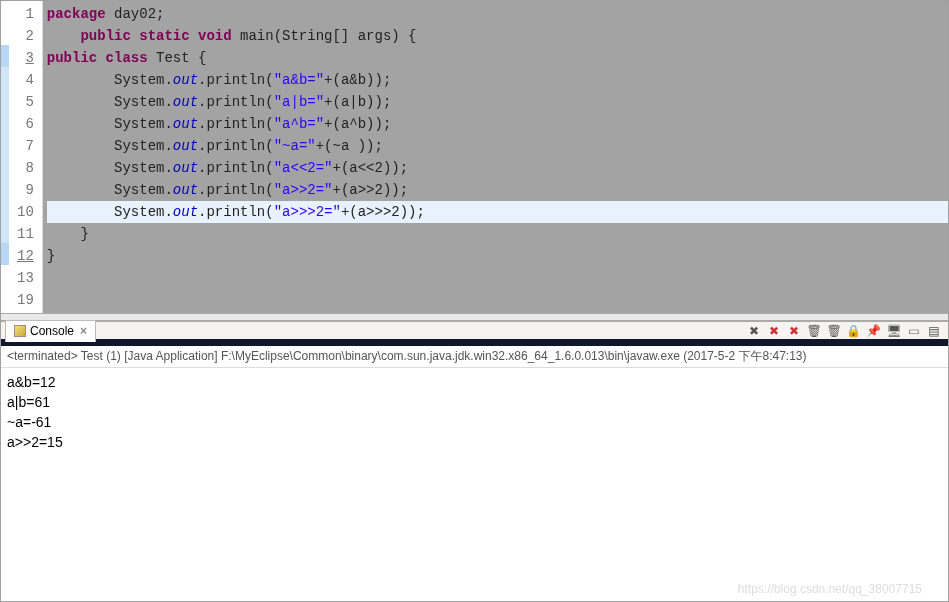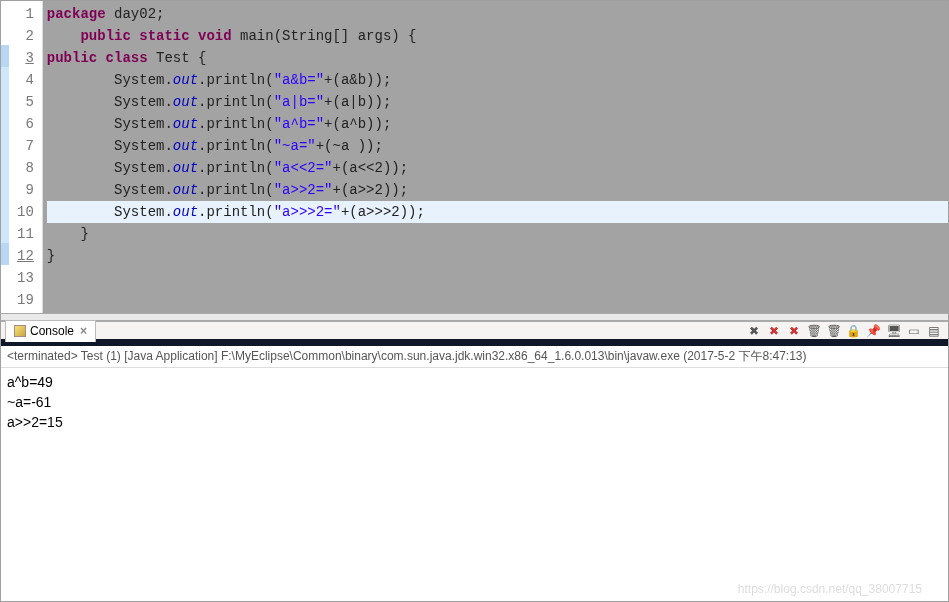--- a/index.html
+++ b/index.html
@@ -98,19 +98,20 @@
         <span class="tool-icon">🗑</span>
         <span class="tool-icon">🔒</span>
         <span class="tool-icon">📌</span>
         <span class="tool-icon">🖥</span>
         <span class="tool-icon">▭</span>
         <span class="tool-icon">▤</span>
       </div>
   </div>
   <div class="console-status">&lt;terminated&gt; Test (1) [Java Application] F:\MyEclipse\Common\binary\com.sun.java.jdk.win32.x86_64_1.6.0.013\bin\javaw.exe (2017-5-2 下午8:47:13)</div>
   <div class="console-output" id="console-output">
-      <div>a^b=49</div>
+      <div>a&amp;b=12</div>
+      <div>a|b=61</div>
       <div>~a=-61</div>
       <div>a&gt;&gt;2=15</div>
     </div>
 </div>
 
 <div class="watermark">https://blog.csdn.net/qq_38007715</div>
 
 </body></html>

